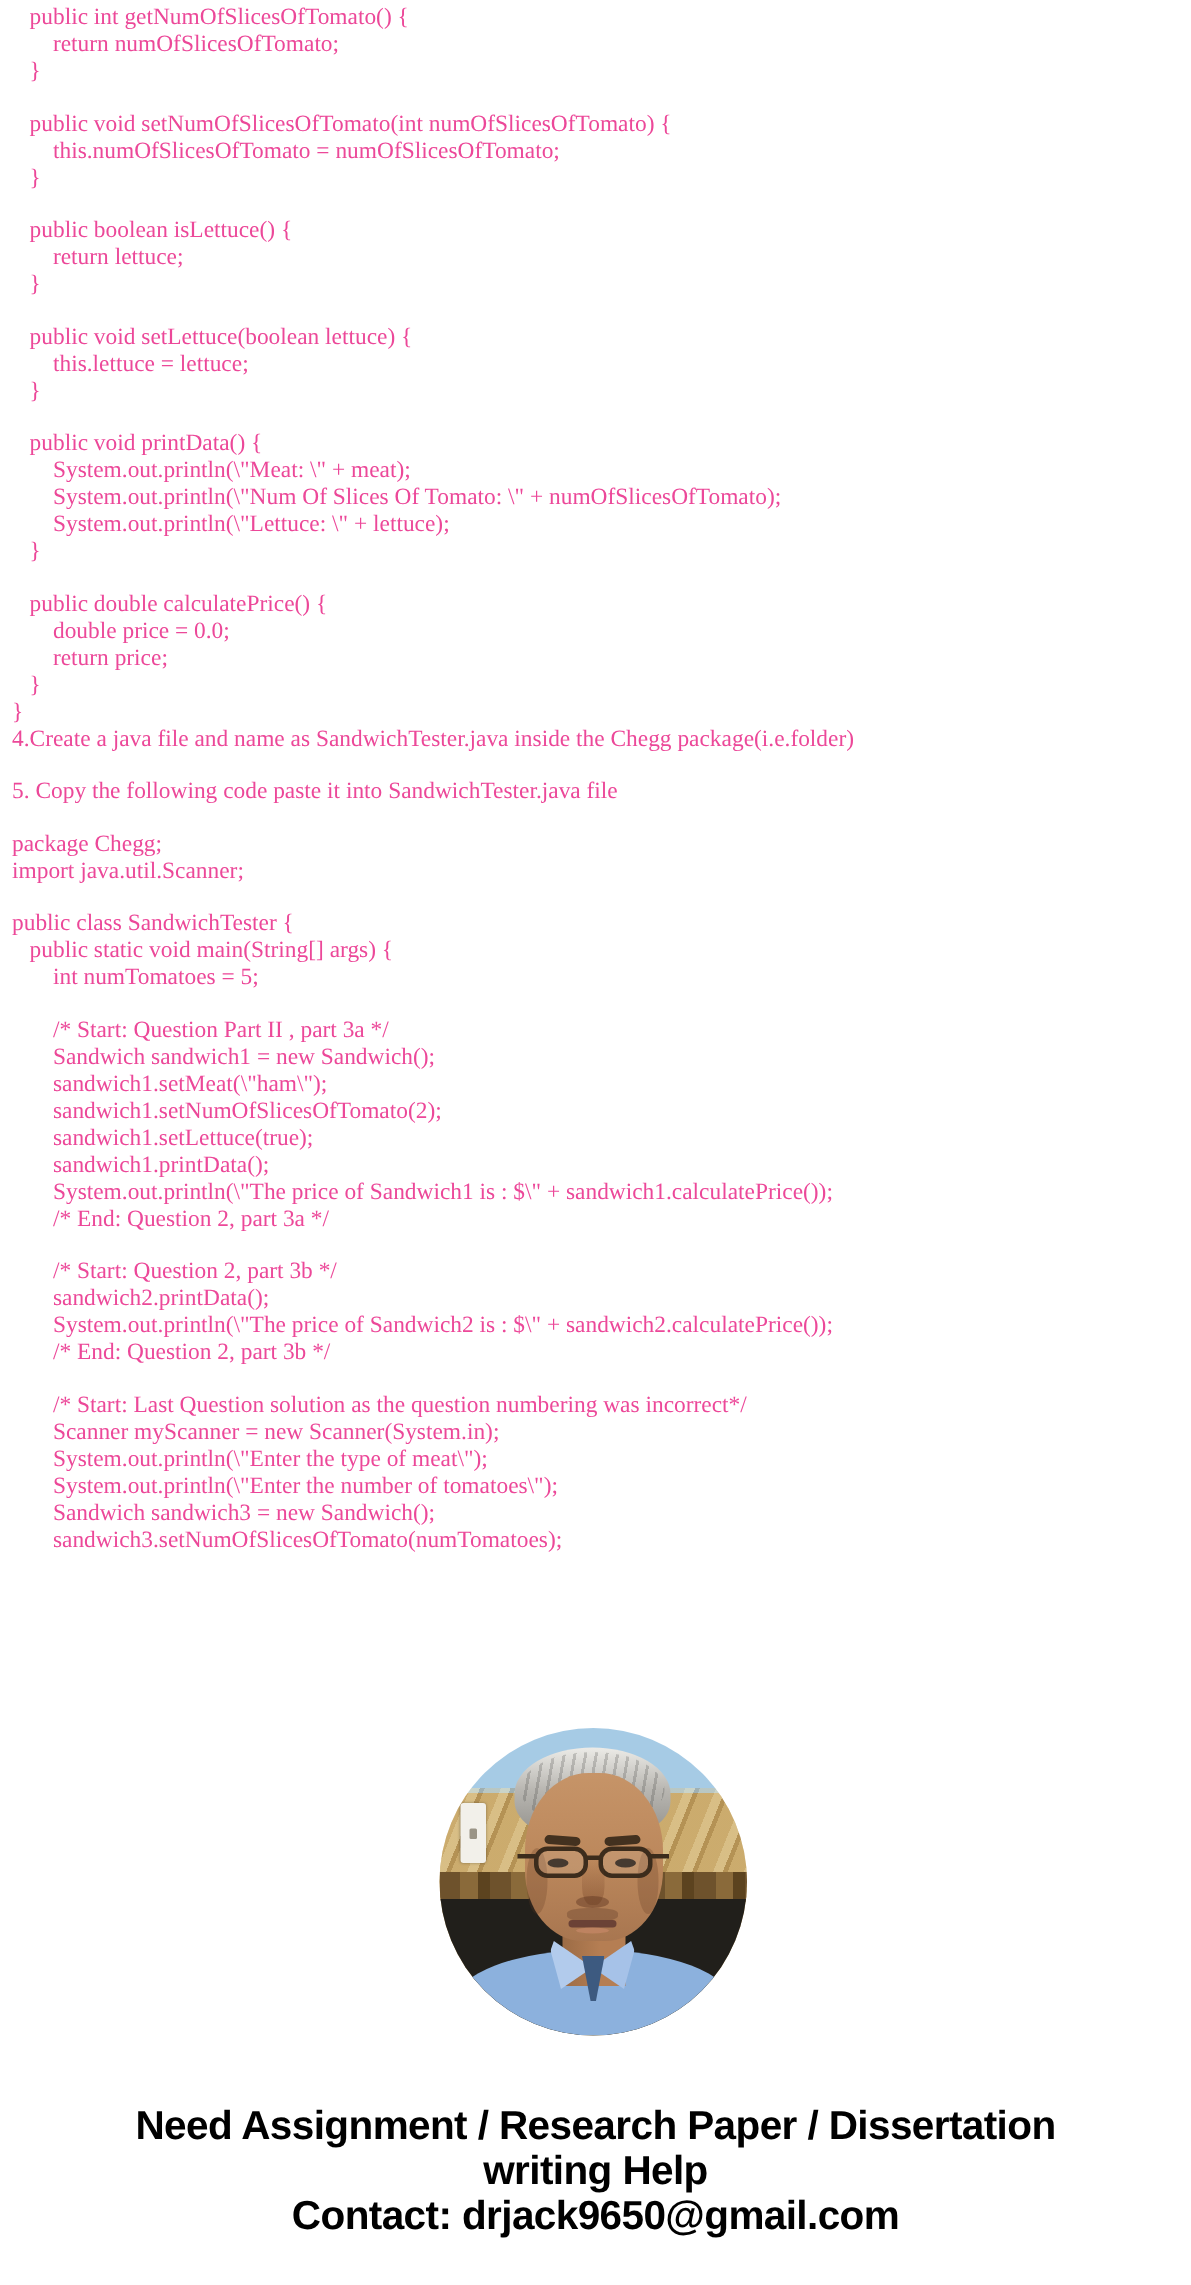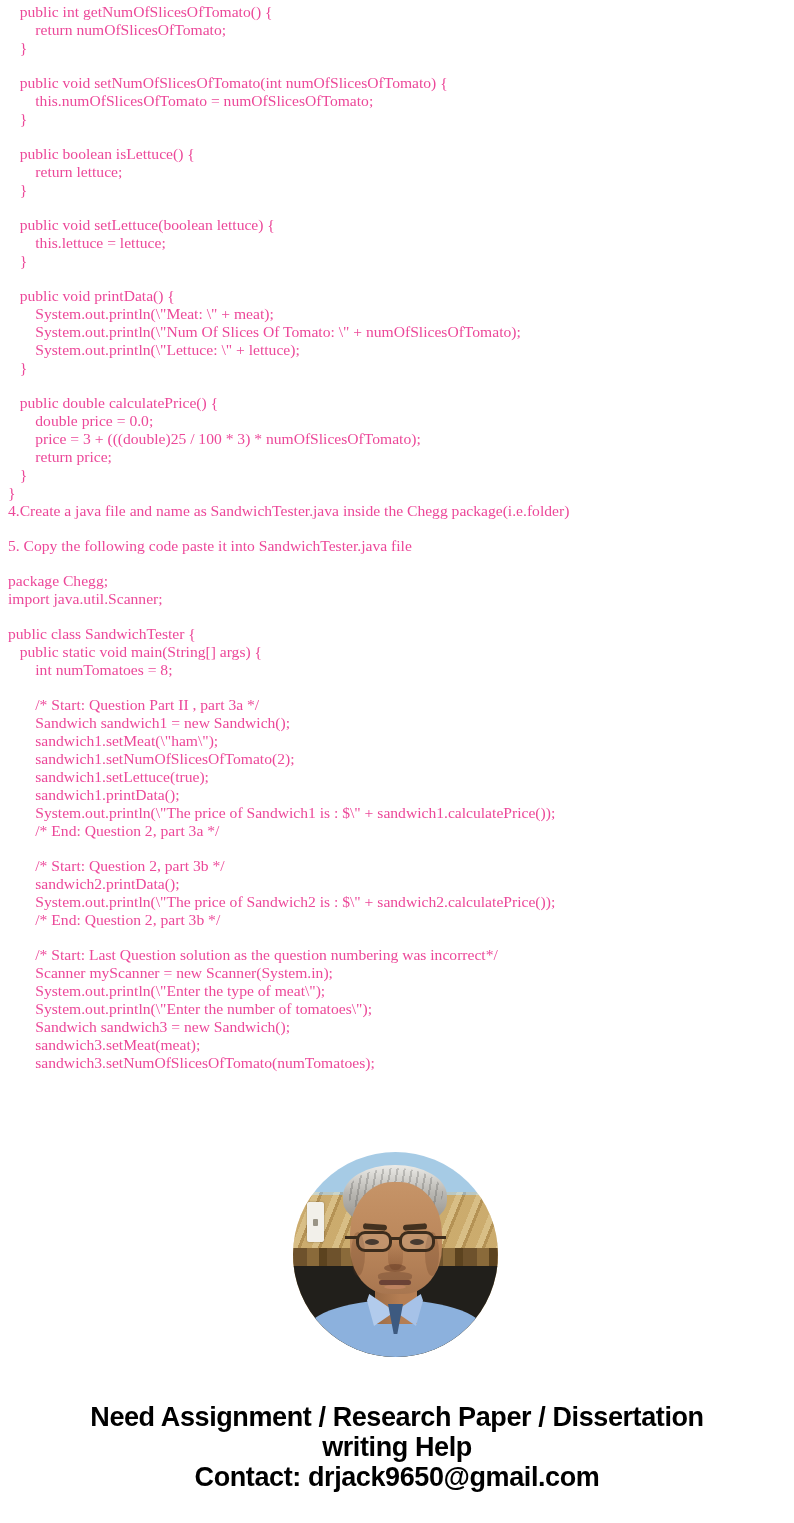--- a/index.html
+++ b/index.html
@@ -93,37 +93,36 @@
       <div class="para">
         <div class="line">   public void printData() {</div>
         <div class="line">       System.out.println(\"Meat: \" + meat);</div>
         <div class="line">       System.out.println(\"Num Of Slices Of Tomato: \" + numOfSlicesOfTomato);</div>
         <div class="line">       System.out.println(\"Lettuce: \" + lettuce);</div>
         <div class="line">   }</div>
       </div>
       <div class="para">
         <div class="line">   public double calculatePrice() {</div>
         <div class="line">       double price = 0.0;</div>
-        <div class="line">       price = 3 + (((double)25 / 100 * 3) * numOfSlicesOfTomato);</div>
         <div class="line">       return price;</div>
         <div class="line">   }</div>
         <div class="line">}</div>
         <div class="line">4.Create a java file and name as SandwichTester.java inside the Chegg package(i.e.folder)</div>
       </div>
       <div class="para">
         <div class="line">5. Copy the following code paste it into SandwichTester.java file</div>
       </div>
       <div class="para">
         <div class="line">package Chegg;</div>
         <div class="line">import java.util.Scanner;</div>
       </div>
       <div class="para">
         <div class="line">public class SandwichTester {</div>
         <div class="line">   public static void main(String[] args) {</div>
-        <div class="line">       int numTomatoes = 8;</div>
+        <div class="line">       int numTomatoes = 5;</div>
       </div>
       <div class="para">
         <div class="line">       /* Start: Question Part II , part 3a */</div>
         <div class="line">       Sandwich sandwich1 = new Sandwich();</div>
         <div class="line">       sandwich1.setMeat(\"ham\");</div>
         <div class="line">       sandwich1.setNumOfSlicesOfTomato(2);</div>
         <div class="line">       sandwich1.setLettuce(true);</div>
         <div class="line">       sandwich1.printData();</div>
         <div class="line">       System.out.println(\"The price of Sandwich1 is : $\" + sandwich1.calculatePrice());</div>
         <div class="line">       /* End: Question 2, part 3a */</div>
@@ -133,21 +132,20 @@
         <div class="line">       sandwich2.printData();</div>
         <div class="line">       System.out.println(\"The price of Sandwich2 is : $\" + sandwich2.calculatePrice());</div>
         <div class="line">       /* End: Question 2, part 3b */</div>
       </div>
       <div class="para">
         <div class="line">       /* Start: Last Question solution as the question numbering was incorrect*/</div>
         <div class="line">       Scanner myScanner = new Scanner(System.in);</div>
         <div class="line">       System.out.println(\"Enter the type of meat\");</div>
         <div class="line">       System.out.println(\"Enter the number of tomatoes\");</div>
         <div class="line">       Sandwich sandwich3 = new Sandwich();</div>
-        <div class="line">       sandwich3.setMeat(meat);</div>
         <div class="line">       sandwich3.setNumOfSlicesOfTomato(numTomatoes);</div>
       </div>
     </div>
 
   <div class="avatar">
     <div class="av marble"></div>
     <div class="av switch"></div>
     <div class="av woodstrip"></div>
     <div class="av sofa"></div>
     <div class="av shirt"></div>

